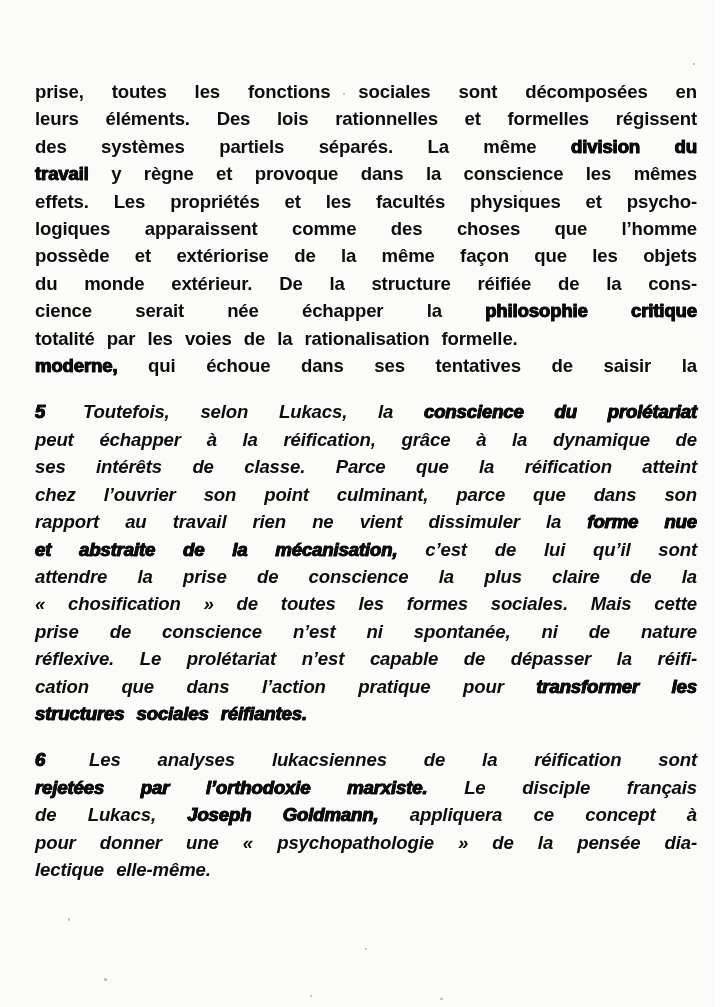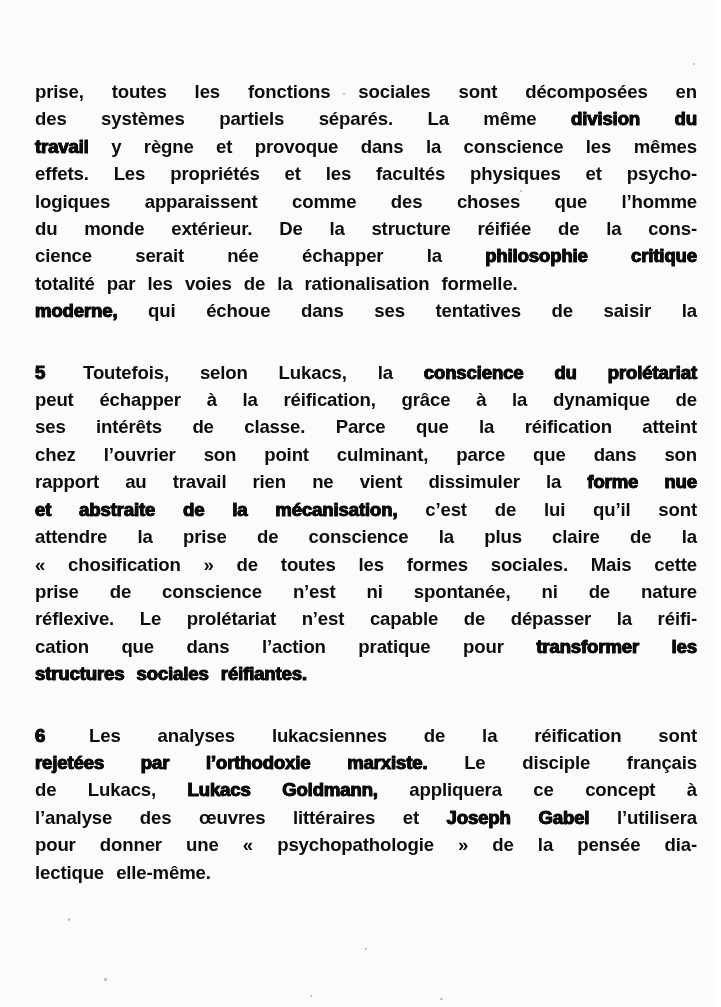--- a/index.html
+++ b/index.html
@@ -16,21 +16,22 @@
     font-family: "Liberation Sans", "DejaVu Sans", sans-serif;
     color: #0c0c0c;
   }
   .text-block {
     position: absolute;
     left: 35px;
     top: 78px;
     width: 662px;
   }
   .paragraph + .paragraph {
-    margin-top: 34px;
+    margin-top: 19px;
+    font-style: italic;
   }
   .line {
     font-size: 18.6px;
     line-height: 27.4px;
     font-weight: 700;
     letter-spacing: -0.15px;
     word-spacing: 0.38em;
     text-align: justify;
     white-space: normal;
   }
@@ -51,24 +52,26 @@
     border-radius: 50%;
   }
 </style>
 </head>
 <body>
 
 <div class="page">
   <div class="text-block">
       <div class="paragraph">
         <div class="line just"><span class="seg">prise, toutes les fonctions sociales sont décomposées en</span></div>
+        <div class="line just"><span class="seg">leurs éléments. Des lois rationnelles et formelles régissent</span></div>
         <div class="line just"><span class="seg">des systèmes partiels séparés. La même </span><span class="seg b">division du</span></div>
         <div class="line just"><span class="seg b">travail</span><span class="seg"> y règne et provoque dans la conscience les mêmes</span></div>
         <div class="line just"><span class="seg">effets. Les propriétés et les facultés physiques et psycho-</span></div>
         <div class="line just"><span class="seg">logiques apparaissent comme des choses que l’homme</span></div>
+        <div class="line just"><span class="seg">possède et extériorise de la même façon que les objets</span></div>
         <div class="line just"><span class="seg">du monde extérieur. De la structure réifiée de la cons-</span></div>
         <div class="line just"><span class="seg">cience serait née échapper la </span><span class="seg b">philosophie critique</span></div>
         <div class="line"><span class="seg">totalité par les voies de la rationalisation formelle.</span></div>
         <div class="line just"><span class="seg b">moderne,</span><span class="seg"> qui échoue dans ses tentatives de saisir la</span></div>
       </div>
       <div class="paragraph">
         <div class="line just"><span class="seg b num">5</span><span class="seg"> Toutefois, selon Lukacs, la </span><span class="seg b">conscience du prolétariat</span></div>
         <div class="line just"><span class="seg">peut échapper à la réification, grâce à la dynamique de</span></div>
         <div class="line just"><span class="seg">ses intérêts de classe. Parce que la réification atteint</span></div>
         <div class="line just"><span class="seg">chez l’ouvrier son point culminant, parce que dans son</span></div>
@@ -77,22 +80,21 @@
         <div class="line just"><span class="seg">attendre la prise de conscience la plus claire de la</span></div>
         <div class="line just"><span class="seg">« chosification » de toutes les formes sociales. Mais cette</span></div>
         <div class="line just"><span class="seg">prise de conscience n’est ni spontanée, ni de nature</span></div>
         <div class="line just"><span class="seg">réflexive. Le prolétariat n’est capable de dépasser la réifi-</span></div>
         <div class="line just"><span class="seg">cation que dans l’action pratique pour </span><span class="seg b">transformer les</span></div>
         <div class="line"><span class="seg b">structures sociales réifiantes.</span></div>
       </div>
       <div class="paragraph">
         <div class="line just"><span class="seg b num">6</span><span class="seg"> Les analyses lukacsiennes de la réification sont</span></div>
         <div class="line just"><span class="seg b">rejetées par l’orthodoxie marxiste.</span><span class="seg"> Le disciple français</span></div>
-        <div class="line just"><span class="seg">de Lukacs, </span><span class="seg b">Lukacs Goldmann,</span><span class="seg"> appliquera ce concept à</span></div>
-        <div class="line just"><span class="seg">l’analyse des œuvres littéraires et </span><span class="seg b">Joseph Gabel</span><span class="seg"> l’utilisera</span></div>
+        <div class="line just"><span class="seg">de Lukacs, </span><span class="seg b">Joseph Goldmann,</span><span class="seg"> appliquera ce concept à</span></div>
         <div class="line just"><span class="seg">pour donner une « psychopathologie » de la pensée dia-</span></div>
         <div class="line"><span class="seg">lectique elle-même.</span></div>
       </div>
     </div>
 
   <div class="speck" style="left:343px; top:93px;  width:2px; height:2px;"></div>
   <div class="speck" style="left:520px; top:190px; width:2px; height:2px;"></div>
   <div class="speck" style="left:693px; top:63px;  width:2px; height:2px;"></div>
   <div class="speck" style="left:68px;  top:918px; width:2px; height:3px;"></div>
   <div class="speck" style="left:104px; top:978px; width:3px; height:3px;"></div>

